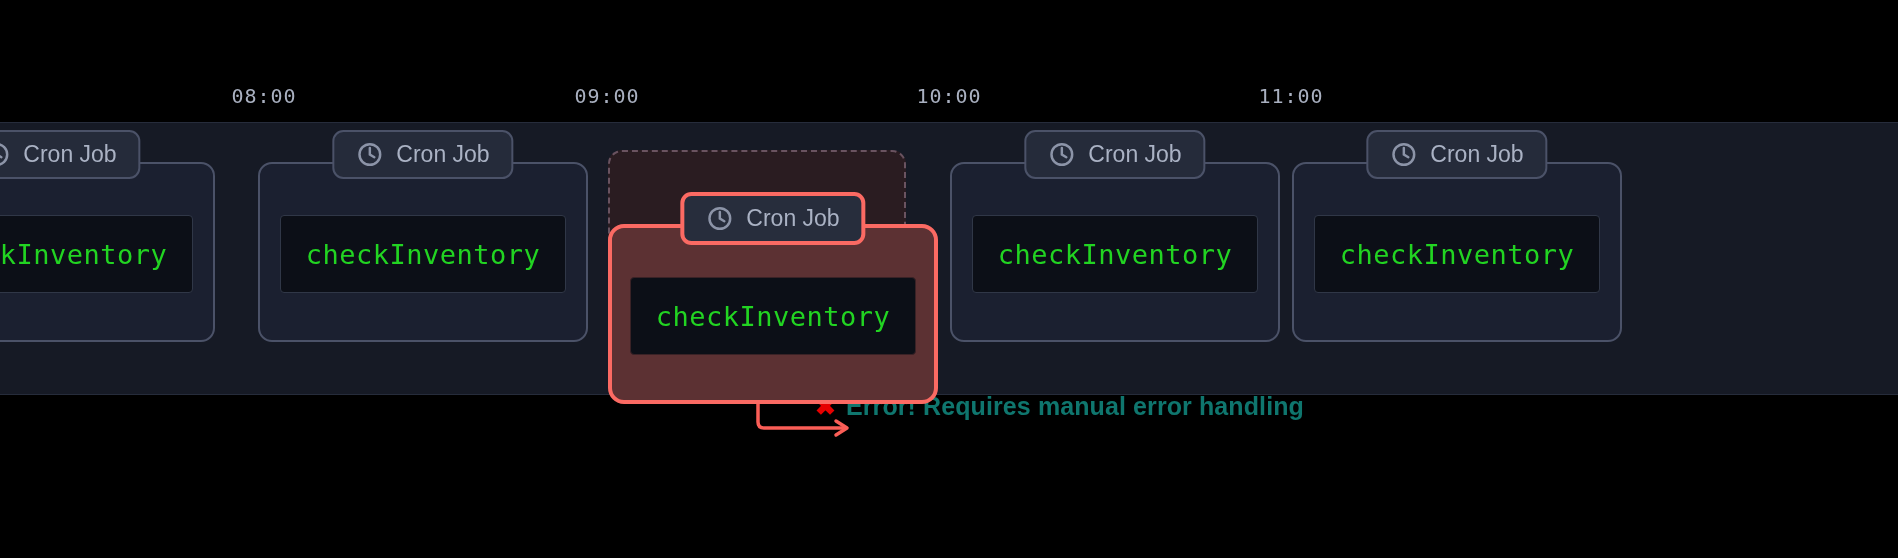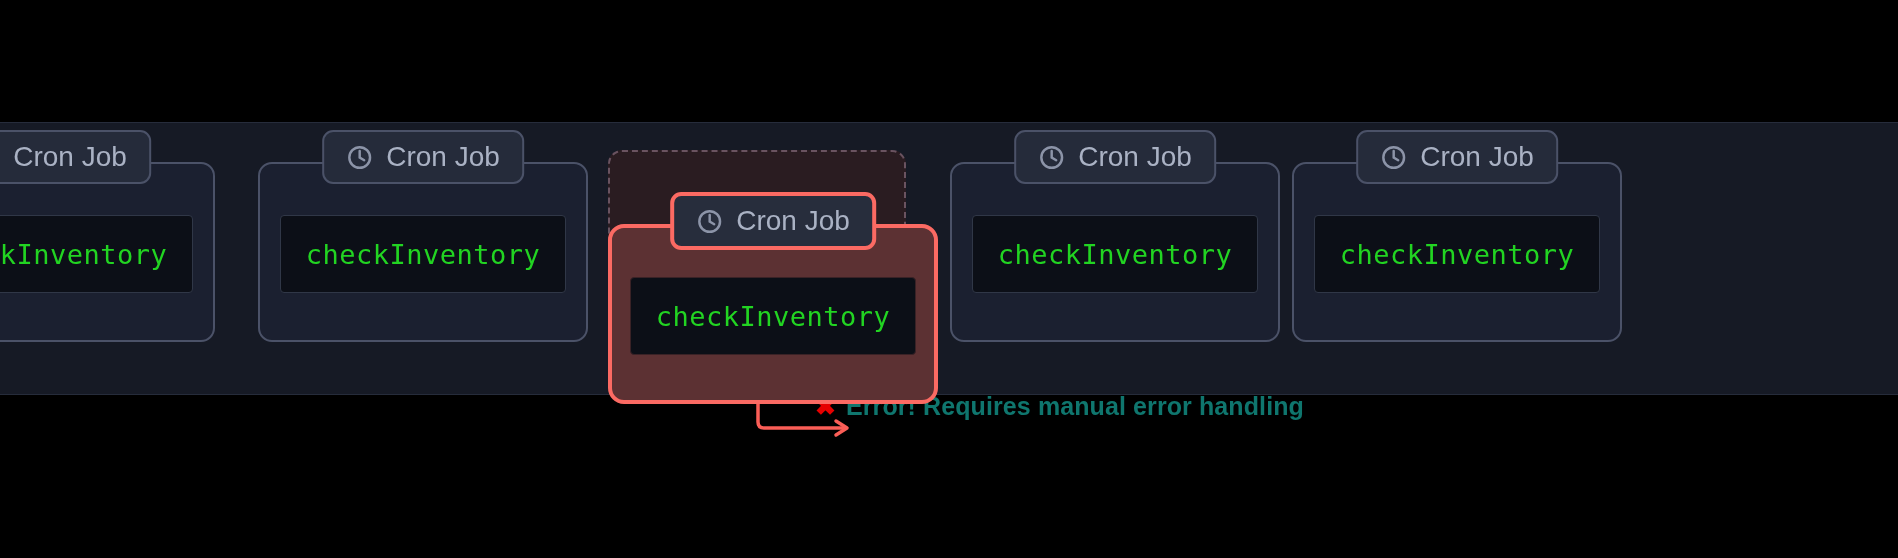--- a/index.html
+++ b/index.html
@@ -43,21 +43,21 @@
     position:absolute; top:0; left:50%;
     transform:translateX(-50%);
     display:flex; align-items:center; gap:13px;
     padding:9px 22px;
     border:2px solid #4b5268;
     border-radius:11px;
     background:#252b3a;
     z-index:3; white-space:nowrap;
   }
   .job .badge .label {
-    font-size:28px; color:#aab2c4;
+    font-size:23px; color:#aab2c4;
   }
   .clock { width:27px; height:27px; flex:0 0 27px; display:block; }
   .clock circle { fill:none; stroke:#8c94a8; stroke-width:2.2; }
   .clock path { stroke:#8c94a8; stroke-width:2.2; stroke-linecap:round; fill:none; }
 
   .job .code {
     position:absolute; left:22px; right:22px;
     top:85px; height:78px;
     background:#0c0f17;
     border:1px solid #303747;
@@ -103,20 +103,26 @@
   }
   .arrow { position:absolute; }
 </style>
 </head>
 <body>
 
 <div id="stage">
 
   <div class="band"></div>
 
+  <div class="ticks">
+      <div class="tick" style="left: 264px;">08:00</div>
+      <div class="tick" style="left: 607px;">09:00</div>
+      <div class="tick" style="left: 949px;">10:00</div>
+      <div class="tick" style="left: 1291px;">11:00</div>
+    </div>
 
   <div class="ghost" style="left:608px; top:150px; width:298px; height:180px;"></div>
 
   <div id="jobs-layer">
       <div class="job" style="left: -115px; width: 330px; top: 130px; height: 212px;">
         <div class="shell"></div>
         <div class="code">
           <span>checkInventory</span>
         </div>
         <div class="badge">

